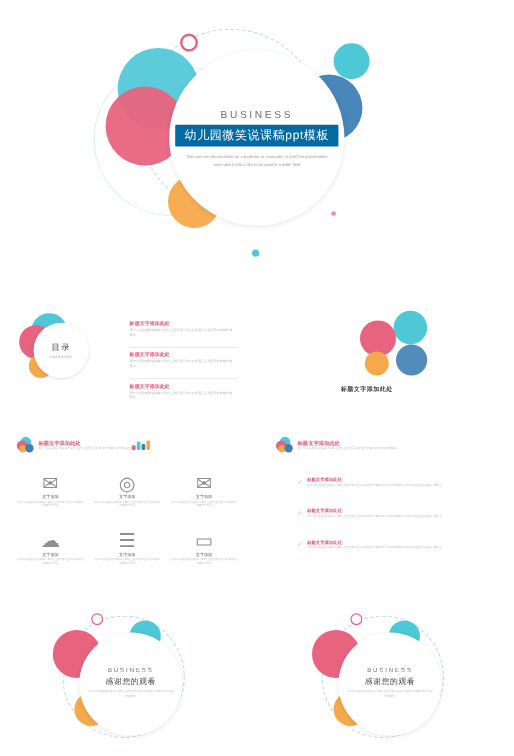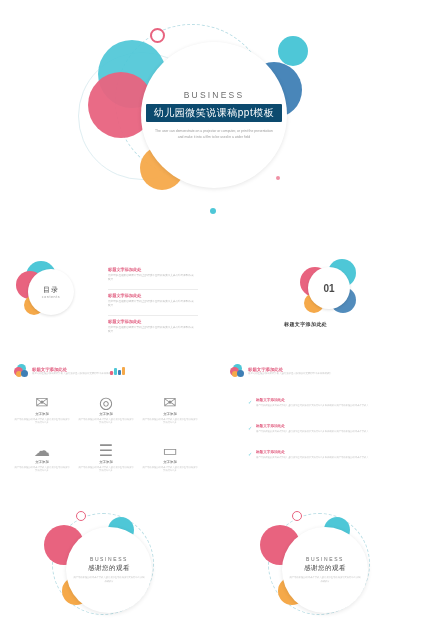--- a/index.html
+++ b/index.html
@@ -11,21 +11,21 @@
   
   .s1{left:0;top:0;width:428px;height:240px;}
   .circ{position:absolute;border-radius:50%;}
   .dashring{position:absolute;border-radius:50%;border:1px dashed #bcdfe6;}
   .thinring{position:absolute;border-radius:50%;border:1px solid #dfeef2;}
 
   .cover-card{position:absolute;border-radius:50%;background:#ffffff;
       box-shadow:0 1px 4px rgba(0,0,0,.10);display:flex;flex-direction:column;
       align-items:center;justify-content:center;text-align:center;}
   .cover-en{font-size:8.5px;letter-spacing:2.2px;color:#6e6e6e;margin-bottom:4px;}
-  .cover-cn{font-size:10px;color:#ffffff;background:#0c4a6e;padding:2px 8px;border-radius:1px;
+  .cover-cn{font-size:10px;color:#ffffff;background:#0369a1;padding:2px 8px;border-radius:1px;
       letter-spacing:.5px;white-space:nowrap;}
   .cover-sub{font-size:3.4px;color:#9b9b9b;line-height:1.6;margin-top:7px;width:120px;}
 
   
   .s2{left:0;top:243px;width:212px;height:110px;}
   .s3{left:216px;top:243px;width:212px;height:110px;}
   .s4{left:0;top:356px;width:212px;height:140px;}
   .s5{left:216px;top:356px;width:212px;height:140px;}
   .s6{left:0;top:499px;width:212px;height:131px;}
   .s7{left:216px;top:499px;width:212px;height:131px;}
@@ -123,21 +123,20 @@
       <div class="tt">标题文字添加此处</div>
       <div class="tb">用户可以在投影仪或者计算机上进行演示也可以将演示文稿打印出来制作成胶片</div>
     </div>
   </div>
 
   <div class="slide s3">
     <div class="circ" style="left:112px;top:16px;width:28px;height:28px;background:#4ec7d7;"></div>
     <div class="circ" style="left:84px;top:24px;width:30px;height:30px;background:#e8637f;"></div>
     <div class="circ" style="left:88px;top:50px;width:20px;height:20px;background:#f5a94a;"></div>
     <div class="circ" style="left:114px;top:44px;width:26px;height:26px;background:#3f7fb5;opacity:.9;"></div>
-    <div class="num-badge" style="left:92px;top:24px;width:42px;height:42px;">01</div>
     <div class="sec-title" style="left:68px;top:78px;">标题文字添加此处</div>
   </div>
 
   <div class="slide s4">
     <div class="hd" style="left:14px;top:8px;">
       <div class="hd-icon">
         <div class="circ" style="left:3px;top:0;width:9px;height:9px;background:#4ec7d7;"></div>
         <div class="circ" style="left:0;top:3px;width:9px;height:9px;background:#e8637f;"></div>
         <div class="circ" style="left:2px;top:7px;width:6px;height:6px;background:#f5a94a;"></div>
         <div class="circ" style="left:7px;top:6px;width:7px;height:7px;background:#3f7fb5;"></div>

